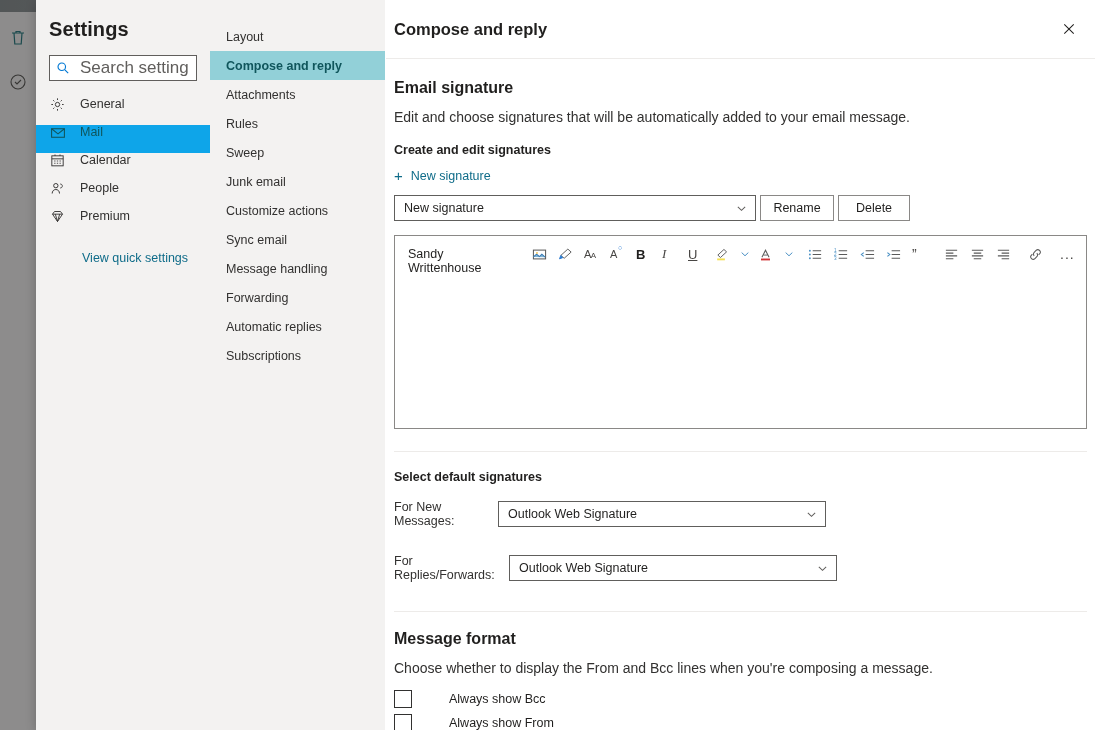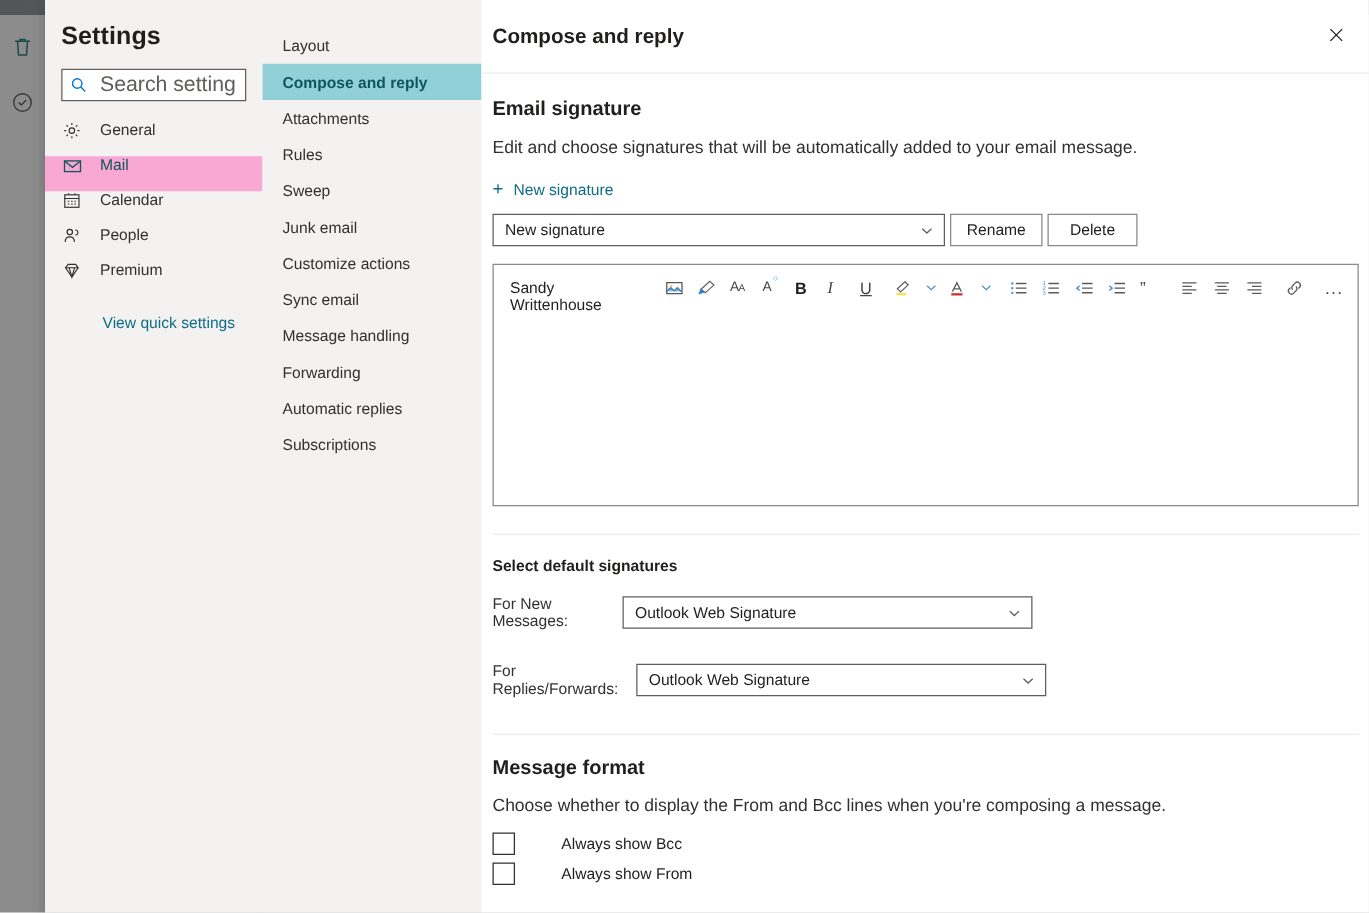--- a/index.html
+++ b/index.html
@@ -107,21 +107,21 @@
     font-size: 17px; color: #323130; width: 100%;
   }
   .search-input::placeholder { color: #605e5c; }
 
   .cat {
     height: 28px; display: flex; 
     padding-left: 14px; cursor: pointer;
     font-size: 12.5px; color: #323130;
   }
   .cat .ico { flex: 0 0 18px; height: 15px; margin-right: 12px; color: #323130; display:flex; align-items:center;}
-  .cat.sel { background: #f9a8d4; color: #10565c; font-weight: normal; }
+  .cat.sel { background: #0ea5e9; color: #10565c; font-weight: normal; }
   .cat.sel .ico { color: #10565c; }
   .quick-link {
     margin-top: 14px; padding-left: 46px;
     font-size: 12.5px; color: #0f6c89; cursor: pointer;
   }
 
   
   .col-subnav {
     width: 176px; flex: 0 0 176px;
     background: #f3f2f1;
@@ -362,20 +362,21 @@
         <svg viewBox="0 0 14 14" width="12" height="12" fill="none" stroke="currentColor" stroke-width="1.2">
           <path d="M1.5 1.5l11 11M12.5 1.5l-11 11"></path>
         </svg>
       </span>
     </div>
 
     <div class="content-body">
 
       <div class="sec-title">Email signature</div>
       <div class="sec-desc">Edit and choose signatures that will be automatically added to your email message.</div>
+      <div class="sub-label">Create and edit signatures</div>
 
       <div class="new-sig">
         <span class="plus">+</span>
         <span>New signature</span>
       </div>
 
       <div class="row-inline">
         <div class="combo" style="width:362px">
           <span>New signature</span>
           <span class="chev">

